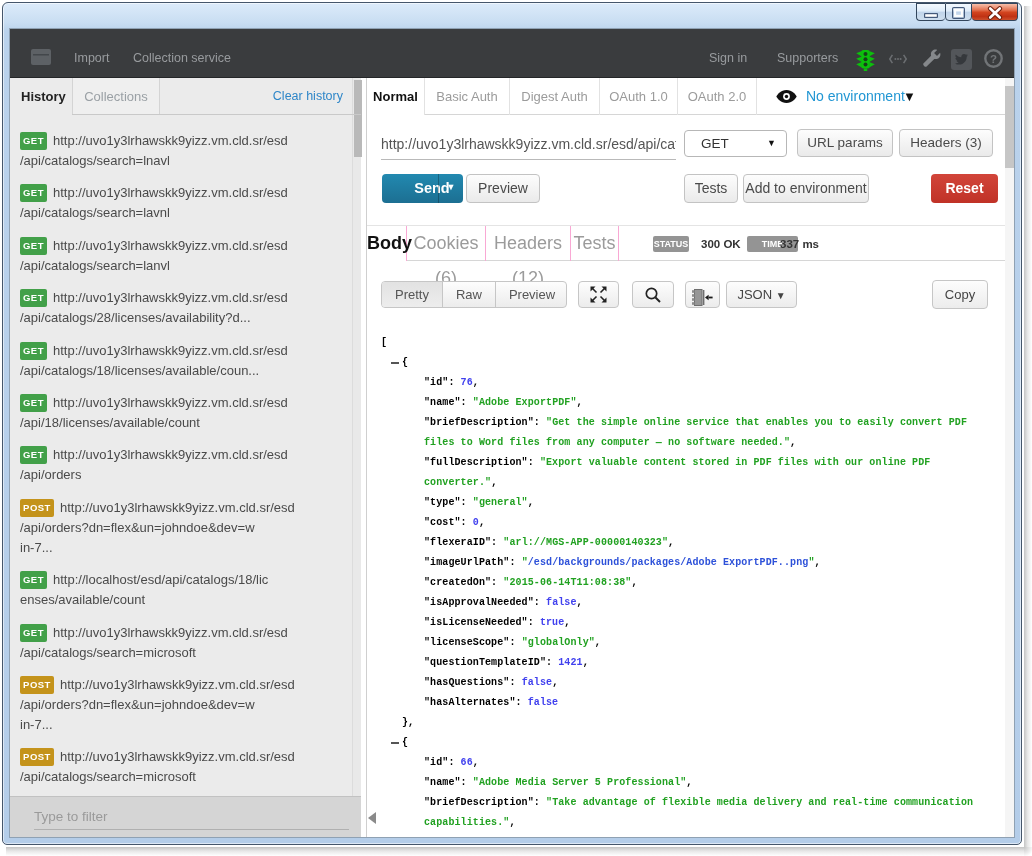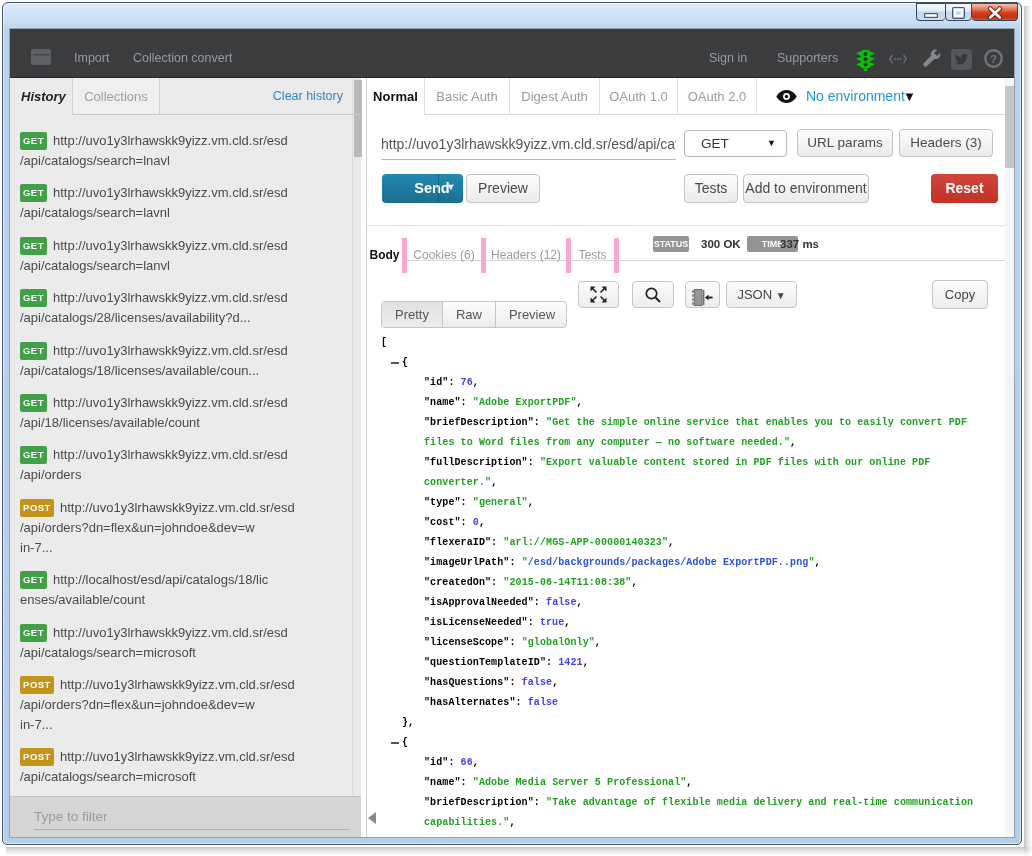--- a/index.html
+++ b/index.html
@@ -15,21 +15,21 @@
 #toolbar { position:absolute; left:0; top:0; width:1004px; height:49px;
   background:#3a3c3e; border-bottom:1px solid #242628; }
 #toolbar .txt { position:absolute; color:#989b9e; font-size:12.5px; top:22px; }
 
 #sidebar { position:absolute; left:0; top:49px; width:356px; height:759px;
   background:#fff; }
 #sidebg { position:absolute; left:0; top:0; width:351px; height:759px; background:#ebebeb; }
 #stabs { position:absolute; left:0; top:0; width:351px; height:37px; background:#ebebeb; }
 #stabs .bline { position:absolute; left:62px; right:0; bottom:0; border-bottom:1px solid #c9c9c9; z-index:3; }
 .stab1 { position:absolute; left:0; top:0; width:62px; height:37px; background:#ebebeb;
-  font-weight:bold; font-size:13px; color:#222; line-height:37px; padding-left:11px;font-style:italic; }
+  font-weight:bold; font-size:13px; color:#222; line-height:37px; padding-left:11px; }
 .stab2 { position:absolute; left:62px; top:0; width:88px; height:37px; background:#efefef;
   border-left:1px solid #d4d4d4; border-right:1px solid #d4d4d4;
   font-size:13px; color:#9aa0a5; line-height:37px; text-align:center; }
 #clearh { position:absolute; right:18px; top:0; line-height:36px; font-size:12.5px; color:#2e86c8; }
 #histlist { position:absolute; left:0; top:53px; width:344px; }
 .hitem { padding:0 0 0 10px; font-size:13px; color:#4a4a4a; line-height:20px; margin-bottom:12.4px; }
 .badge { display:inline-block; height:18px; line-height:18px; border-radius:2px;
   color:#fff; font-size:9.5px; font-weight:bold; text-align:center; vertical-align:1px;
   letter-spacing:.5px; margin-right:6px; }
 .bget  { background:#42a049; width:27px; }
@@ -66,29 +66,29 @@
 #send .lbl { position:absolute; left:0; top:0; width:56px; line-height:29px; text-align:center;margin-left:22px; }
 #send .sep { position:absolute; left:56px; top:0; bottom:0; width:1px; background:rgba(0,0,0,.25); }
 #send .car { position:absolute; left:57px; right:0; top:0; line-height:27px; text-align:center; font-size:9px; }
 #reset { position:absolute; left:564px; top:96px; width:67px; height:29px; border-radius:4px;
   background:linear-gradient(180deg,#d2453a,#c03227); color:#fff; font-weight:bold;
   font-size:14px; text-align:center; line-height:29px; }
 
 #rsep { position:absolute; left:0; top:147px; width:647px; border-top:1px solid #e4e4e4; }
 #rtabs { position:absolute; left:0; top:148px; width:647px; height:35px; }
 #rtabs .bline { position:absolute; left:40px; right:0; bottom:0; border-bottom:1px solid #d6d6d6; }
-.rtab { position:absolute; top:12px; height:35px; line-height:35px; text-align:center;
-  font-size:12px; color:#9b9b9b; border-right:5px solid #f9a8d4; }
+.rtab { position:absolute; top:0; height:35px; line-height:35px; text-align:center;
+  font-size:18px; color:#9b9b9b; border-right:1px solid #f9a8d4; }
 .rtab.act { font-weight:bold; color:#111; }
 .sbadge { position:absolute; height:16px; line-height:16px; border-radius:2px; background:#949494;
   color:#fff; font-size:9px; font-weight:bold; text-align:center; }
 .sval { position:absolute; height:16px; line-height:16px; color:#333; font-size:11.5px; font-weight:bold; }
 
 #pgroup { position:absolute; left:14px; top:203px; width:186px; height:27px;
-  border:1px solid #c6c6c6; border-radius:4px; background:linear-gradient(180deg,#fdfdfd,#ececec);margin-top:20px; }
+  border:1px solid #c6c6c6; border-radius:4px; background:linear-gradient(180deg,#fdfdfd,#ececec); }
 #pgroup .seg { position:absolute; top:0; height:25px; line-height:25px; text-align:center;
   font-size:13px; color:#555; }
 #pgroup .seg.p { background:linear-gradient(180deg,#e2e2e2,#ededed); border-right:1px solid #c6c6c6;
   border-radius:3px 0 0 3px; }
 #pgroup .seg.r { border-right:1px solid #c6c6c6; }
 .sqbtn { position:absolute; top:203px; height:27px; border:1px solid #c6c6c6; border-radius:4px;
   background:linear-gradient(180deg,#fdfdfd,#ececec); }
 #jsonbtn { position:absolute; left:359px; top:203px; width:71px; height:27px;
   border:1px solid #c6c6c6; border-radius:4px; background:linear-gradient(180deg,#fdfdfd,#ececec);
   font-size:13px; color:#444; text-align:center; line-height:25px; }
@@ -155,21 +155,21 @@
     </g>
   </svg>
 </div>
 <div id="app">
   <div id="toolbar">
     <svg style="position:absolute;left:21px;top:20px;" width="20" height="16" viewBox="0 0 20 16">
       <rect x="0" y="0" width="20" height="16" rx="2" fill="#5d6165"></rect>
       <rect x="2" y="5" width="16" height="1.5" fill="#43474b"></rect>
     </svg>
     <div class="txt" style="left:64px;">Import</div>
-    <div class="txt" style="left:123px;">Collection convert</div>
+    <div class="txt" style="left:123px;">Collection service</div>
     <div class="txt" style="left:699px;">Sign in</div>
     <div class="txt" style="left:767px;">Supporters</div>
     <svg style="position:absolute;left:845px;top:21px;" width="21" height="21" viewBox="0 0 21 21">
       <path d="M6.8 1 L1.2 3.2 L6.8 6.6 Z" fill="#0cc00c"></path>
       <path d="M6.8 6.5 L1.2 8.7 L6.8 12.1 Z" fill="#0cc00c"></path>
       <path d="M6.8 12 L1.2 14.2 L6.8 17.6 Z" fill="#0cc00c"></path>
       <path d="M14.2 1 L19.8 3.2 L14.2 6.6 Z" fill="#0cc00c"></path>
       <path d="M14.2 6.5 L19.8 8.7 L14.2 12.1 Z" fill="#0cc00c"></path>
       <path d="M14.2 12 L19.8 14.2 L14.2 17.6 Z" fill="#0cc00c"></path>
       <rect x="6.3" y="0" width="8.4" height="18.5" rx="2" fill="#0cc00c"></rect>

